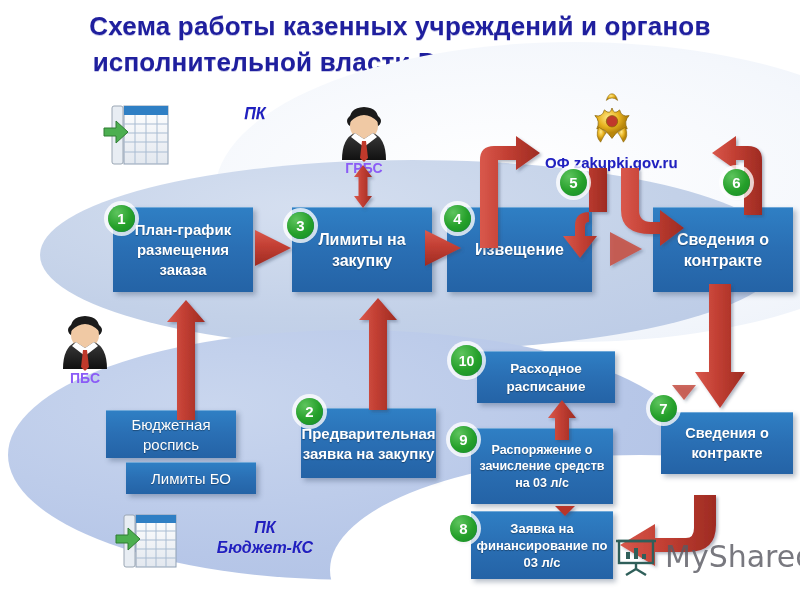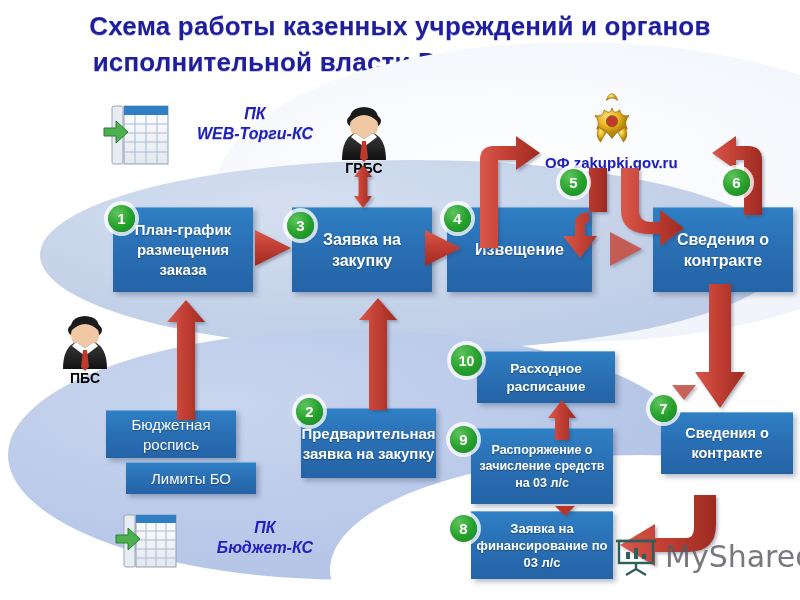--- a/index.html
+++ b/index.html
@@ -70,21 +70,21 @@
     z-index:40;
   }
 
   
   .applabel{
     position:absolute;color:#2020c0;font-weight:bold;font-style:italic;
     font-size:16px;text-align:center;line-height:20px;
     text-shadow:0 1px 0 #ccd;
   }
   .personlabel{
-    position:absolute;color:#000000;font-weight:bold;font-size:14px;text-align:center;
+    position:absolute;color:#8b5cf6;font-weight:bold;font-size:14px;text-align:center;
     width:60px;
   }
   .ofl{
     position:absolute;color:#2020c0;font-weight:bold;font-size:15px;
     white-space:nowrap;text-shadow:0 1px 0 #dde;
   }
   .bullets{
     position:absolute;color:#111;font-size:12.5px;font-weight:bold;line-height:20px;
     white-space:nowrap;
   }
@@ -238,37 +238,36 @@
       <path d="M0,32 q-8,-12 -16,-10 q4,-8 -2,-14 q8,2 10,-6 q6,6 8,-2 q2,8 8,2 q2,8 10,6 q-6,6 -2,14 q-8,-2 -16,10 Z" fill="url(#gGold)" stroke="#8a6508" stroke-width="0.8"></path>
       <circle cx="0" cy="14" r="6" fill="#c0392b" stroke="#8a6508" stroke-width="0.8"></circle>
       <path d="M-6,-8 q6,-5 12,0 q-2,-7 -6,-7 q-4,0 -6,7 Z" fill="url(#gGold)" stroke="#8a6508" stroke-width="0.6"></path>
       <path d="M-14,20 q-4,10 2,16 q4,-8 6,-10 Z" fill="url(#gGold)" stroke="#8a6508" stroke-width="0.6"></path>
       <path d="M14,20 q4,10 -2,16 q-4,-8 -6,-10 Z" fill="url(#gGold)" stroke="#8a6508" stroke-width="0.6"></path>
     </g>
   </svg>
 
   <div class="applabel" style="left:170px;top:104px;width:170px;">
     <div>ПК</div>
-    <div>WEB-Торги-КС</div>
   </div>
 
   <div class="applabel" style="left:185px;top:518px;width:160px;">
     <div>ПК</div>
     <div>Бюджет-КС</div>
   </div>
 
   <div class="personlabel" style="left:334px;top:160px;">ГРБС</div>
   <div class="personlabel" style="left:55px;top:370px;">ПБС</div>
 
   <div class="ofl" style="left:545px;top:154px;text-align:center;">ОФ zakupki.gov.ru</div>
 
 
   <div class="box" style="left:113px;top:207px;width:140px;height:85px;font-size:15px;">План-график размещения заказа</div>
 
-  <div class="box" style="left:292px;top:207px;width:140px;height:85px;font-size:16px;">Заявка на закупку</div>
+  <div class="box" style="left:292px;top:207px;width:140px;height:85px;font-size:16px;">Лимиты на закупку</div>
 
   <div class="box" style="left:447px;top:207px;width:145px;height:85px;font-size:16px;">Извещение</div>
 
   <div class="box" style="left:653px;top:207px;width:140px;height:85px;font-size:16px;">Сведения о контракте</div>
 
   <div class="box" style="left:106px;top:410px;width:130px;height:48px;font-size:15px;font-weight:normal;">Бюджетная роспись</div>
 
   <div class="box" style="left:301px;top:408px;width:135px;height:70px;font-size:15px;">Предварительная заявка на закупку</div>
 
   <div class="box" style="left:126px;top:462px;width:130px;height:32px;font-size:15px;font-weight:normal;">Лимиты БО</div>

